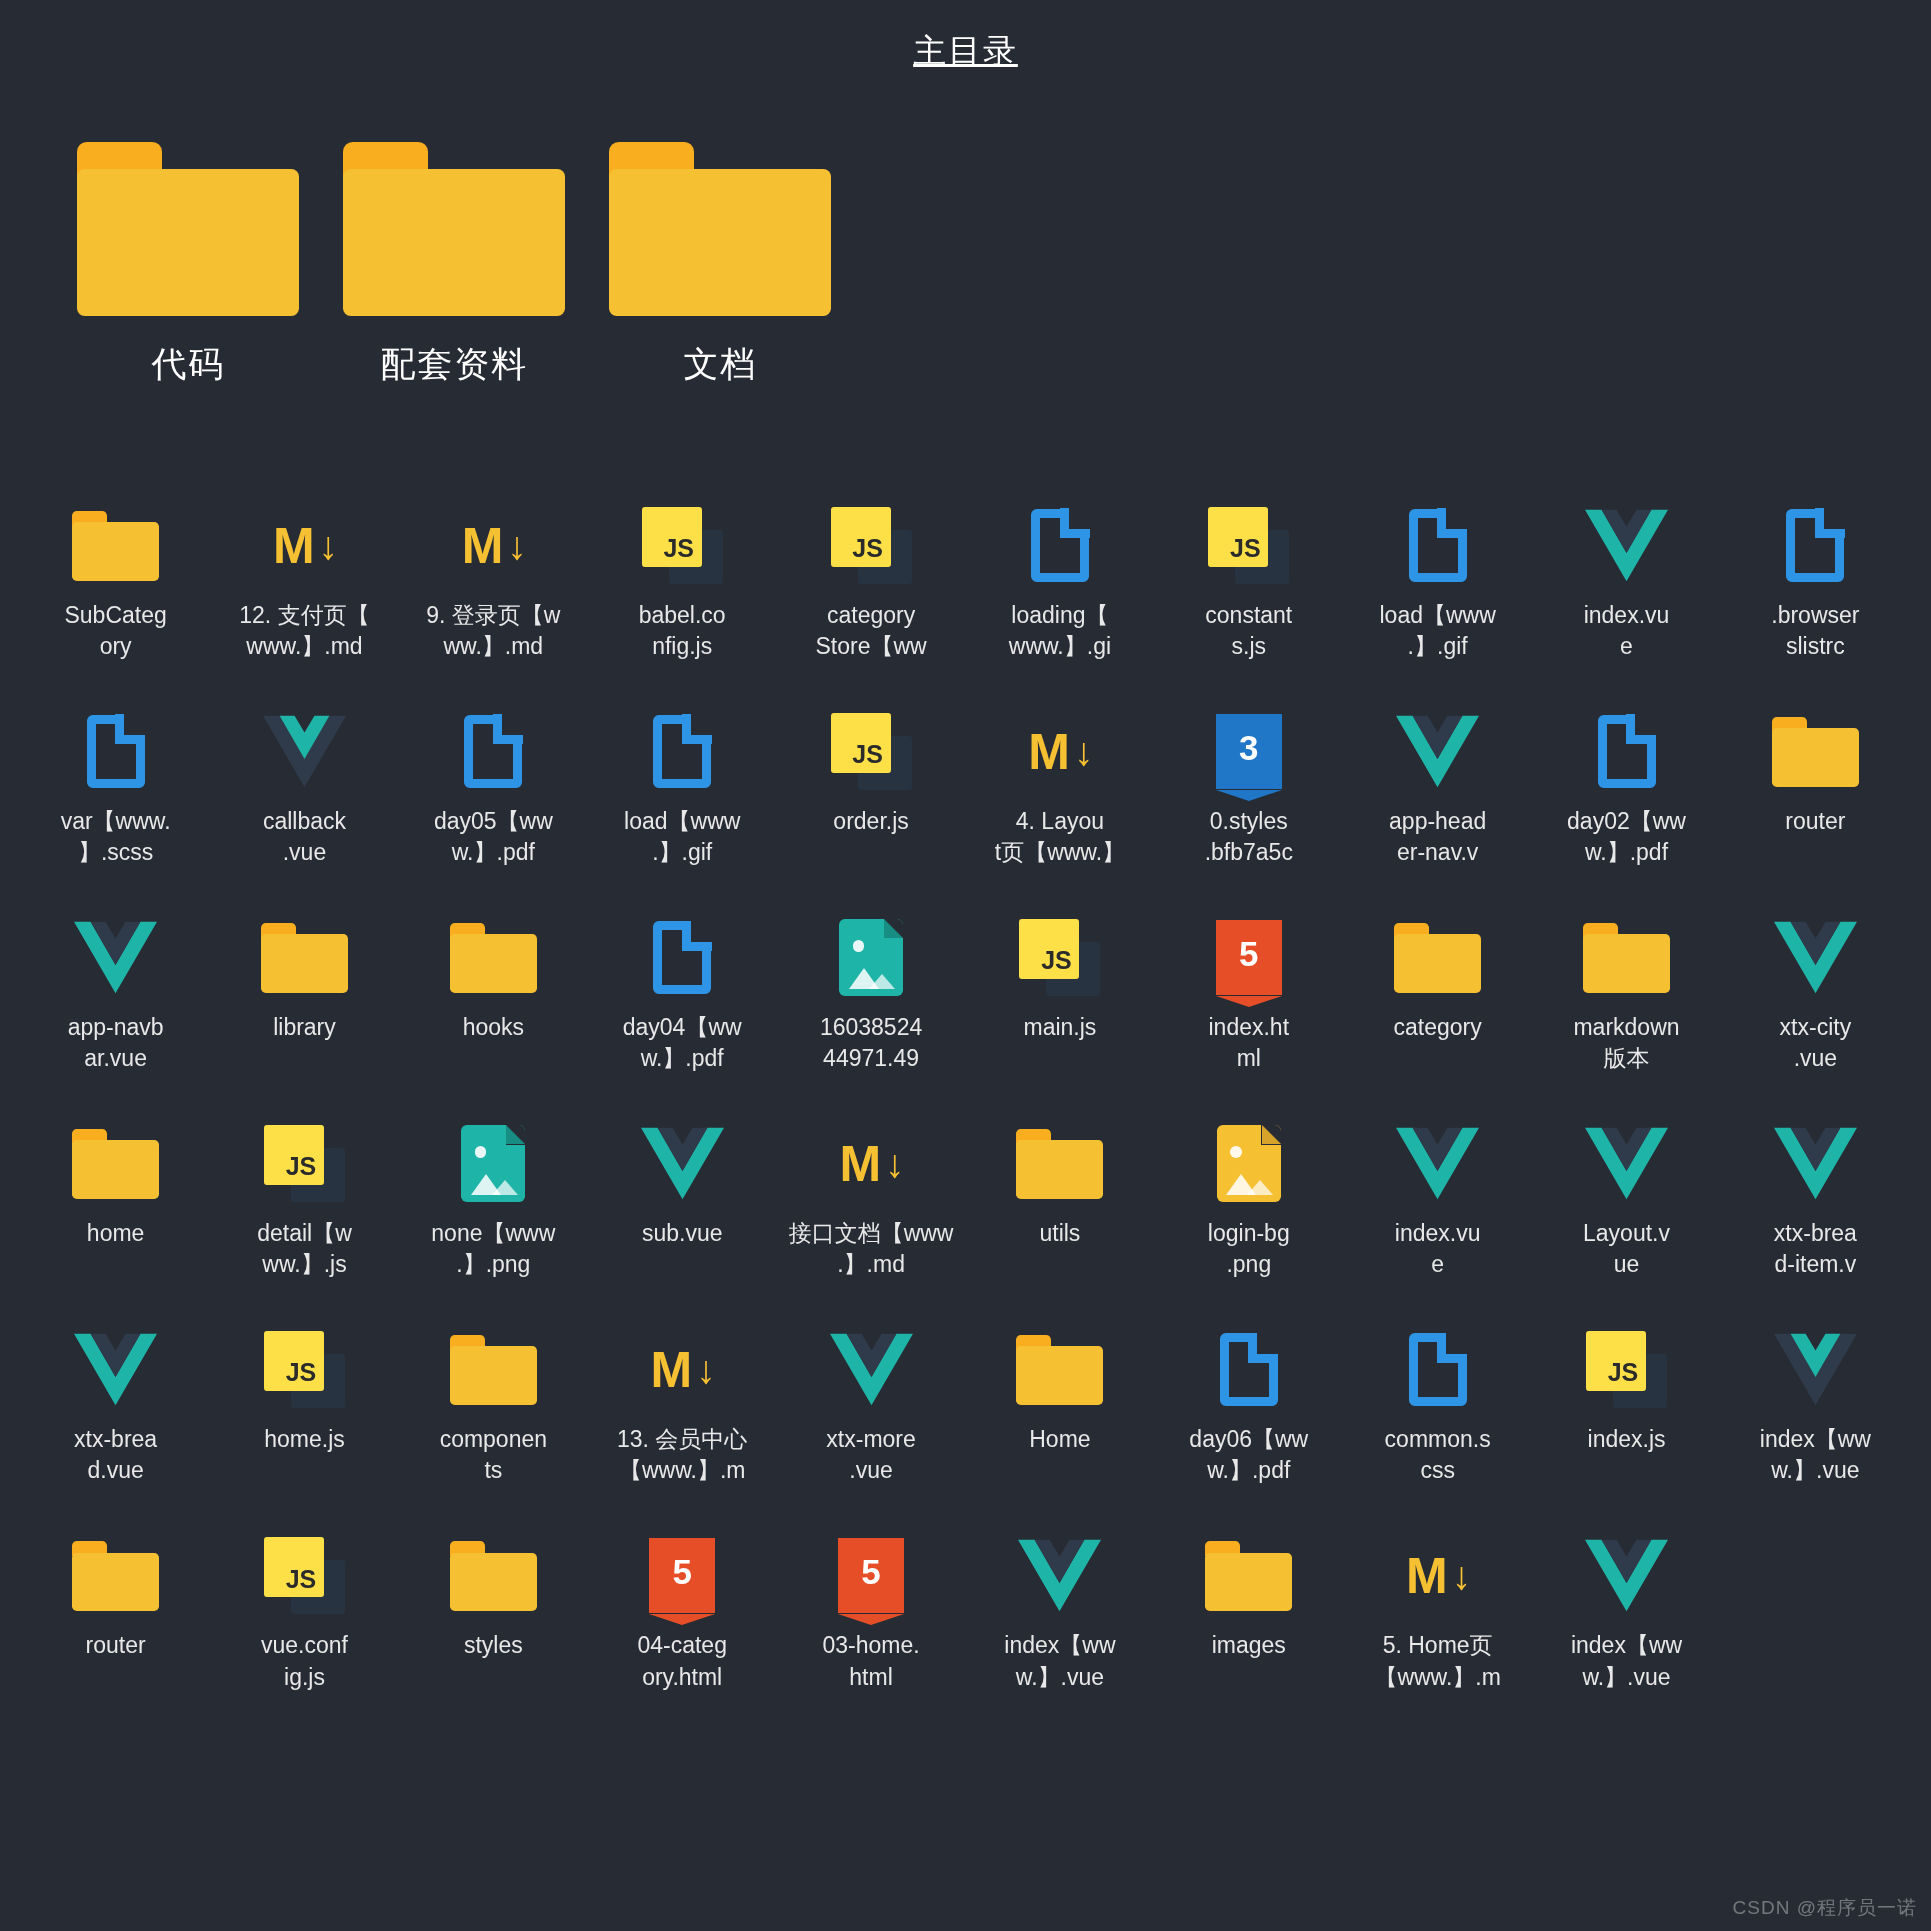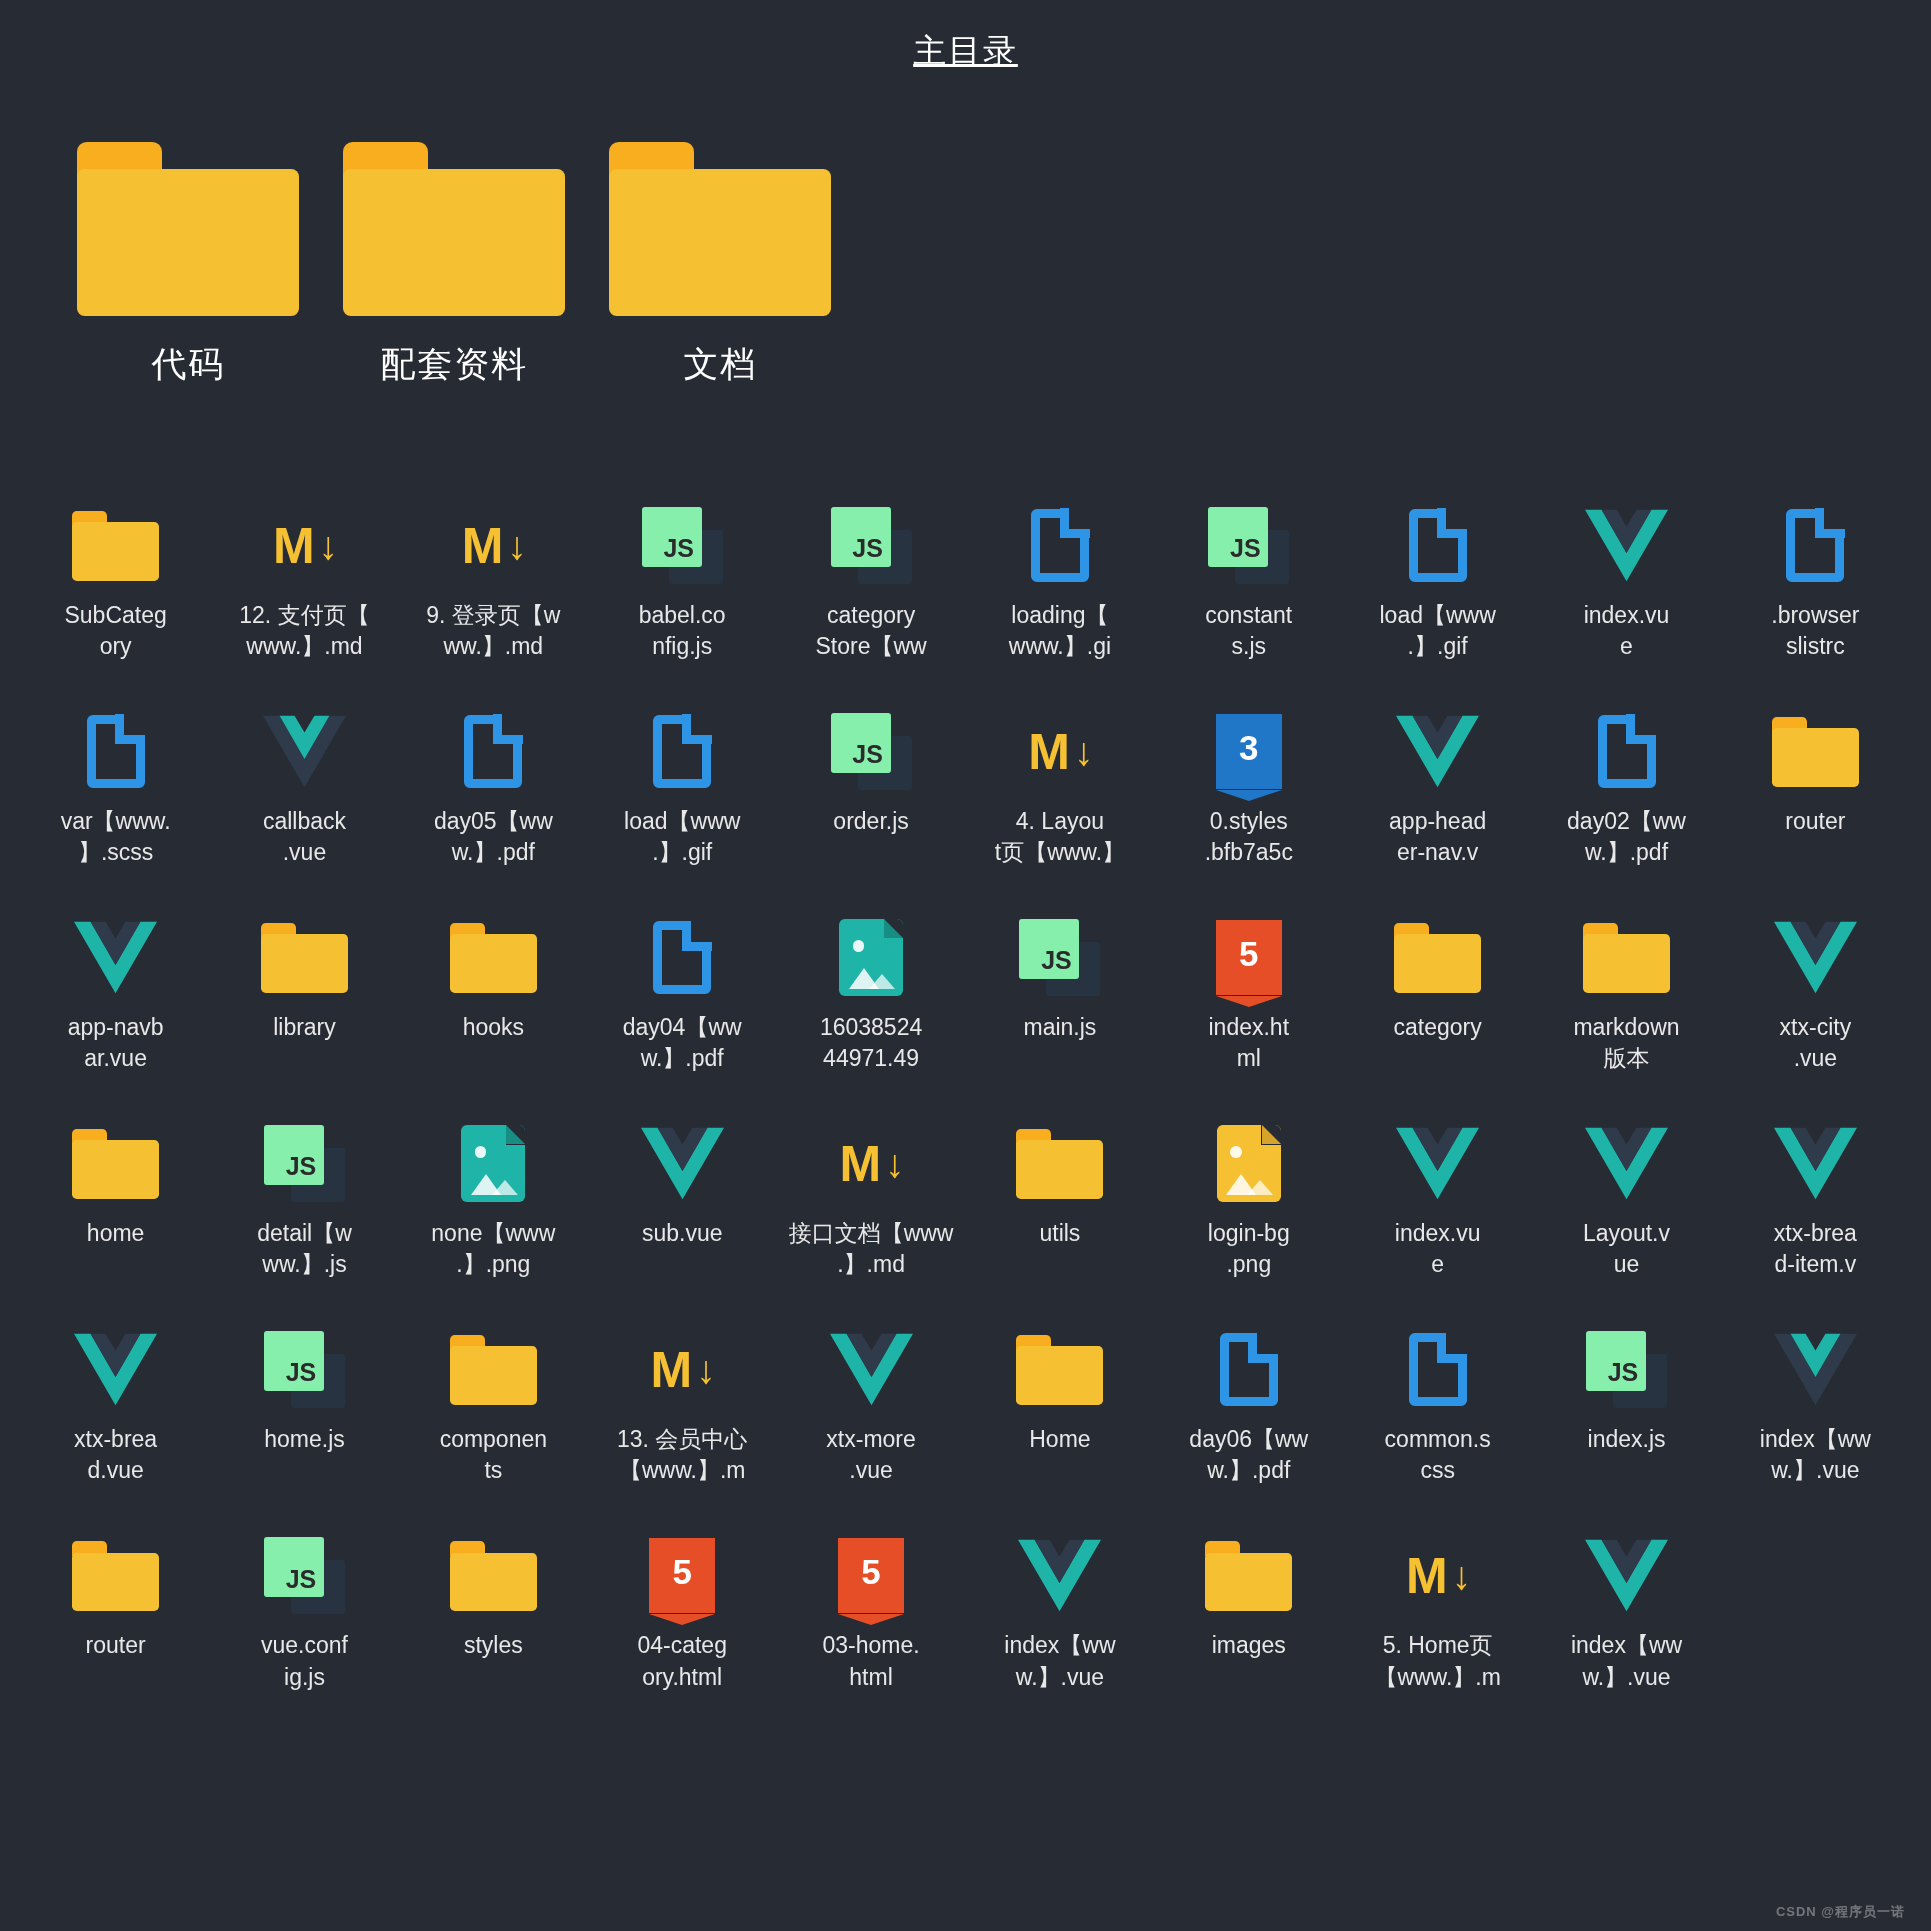--- a/index.html
+++ b/index.html
@@ -70,21 +70,21 @@
   
   .ic-folder { width: 87px; height: 70px; position: relative; }
   .ic-folder .t { position:absolute; top:0; left:0; width:35px; height:15.4px; background:#f8ae1e; border-radius:4.8px 4.8px 0 0; }
   .ic-folder .b { position:absolute; top:11.6px; left:0; right:0; bottom:0; background:#f6c033; border-radius:4.8px; }
 
   .md-glyph { font-family: Arial, sans-serif; font-weight: 800; font-size: 50px; letter-spacing: -1.9px; color:#f6c033; display:flex; align-items:center; }
   .md-glyph .arrow { margin-left:5.8px; font-size:39px; }
 
   .ic-js { width: 81px; height: 77px; position: relative; }
   .ic-js .back { position:absolute; right:0; bottom:0; width:54px; height:54px; background:#273341; border-radius:2.9px; }
-  .ic-js .front { position:absolute; left:0; top:0; width:60px; height:60px; background:#86efac; border-radius:2.9px; display:flex; align-items:flex-end; justify-content:flex-end; padding:3.9px 7.7px; }
+  .ic-js .front { position:absolute; left:0; top:0; width:60px; height:60px; background:#fde047; border-radius:2.9px; display:flex; align-items:flex-end; justify-content:flex-end; padding:3.9px 7.7px; }
   .ic-js .front span { font-family: Arial; font-weight:800; font-size:25px; color:#2b2b2b; }
 
   .ic-css3 { width:66px; height:75px; background:#2077c8; position:relative; }
   .ic-css3::before { content:""; position:absolute; bottom:-11.6px; left:0; width:0; height:0; border-left:33px solid transparent; border-right:33px solid transparent; border-top:11.6px solid #2077c8; }
   .ic-css3 span { position:absolute; top:13.5px; left:0; right:0; text-align:center; font-family:Arial; font-weight:800; font-size:35px; color:#fff; }
 
   .ic-html5 { width:66px; height:75px; background:#e64e27; position:relative; }
   .ic-html5::before { content:""; position:absolute; bottom:-11.6px; left:0; width:0; height:0; border-left:33px solid transparent; border-right:33px solid transparent; border-top:11.6px solid #e64e27; }
   .ic-html5 span { position:absolute; top:13.5px; left:0; right:0; text-align:center; font-family:Arial; font-weight:800; font-size:35px; color:#fff; }
 
@@ -101,26 +101,25 @@
   .ic-img-teal .corner::after, .ic-img-yellow .corner::after { content:""; position:absolute; top:0; right:0; width:0; height:0; border-top:19.3px solid transparent; border-left:19.3px solid currentColor; }
   .ic-img-teal .corner { color:#178d84; }
   .ic-img-yellow .corner { color:#d8a32b; }
   .ic-img-teal .dot, .ic-img-yellow .dot { position:absolute; top:21px; left:13.5px; width:11.6px; height:11.6px; border-radius:50%; background:#fff; opacity:.9; }
   .ic-img-teal .mtn, .ic-img-yellow .mtn { position:absolute; bottom:7.7px; left:7.7px; right:7.7px; height:25px; }
   .ic-img-teal .mtn::before, .ic-img-yellow .mtn::before { content:""; position:absolute; left:1.9px; bottom:0; width:0; height:0; border-left:15.4px solid transparent; border-right:15.4px solid transparent; border-bottom:21px solid rgba(255,255,255,.85); }
   .ic-img-teal .mtn::after, .ic-img-yellow .mtn::after { content:""; position:absolute; right:0; bottom:0; width:0; height:0; border-left:13.5px solid transparent; border-right:13.5px solid transparent; border-bottom:15.4px solid rgba(255,255,255,.7); }
 
   .watermark {
     position: fixed;
-    right: 26px;
+    right: 14px;
     bottom: 9.7px;
-    font-size: 13px;
+    font-size: 19px;
     color: rgba(255,255,255,.35);
     letter-spacing: 1px;
-    font-weight: bold;
   }
 </style>
 </head>
 <body>
 
 <div class="page">
   <div class="title">主目录</div>
 
   <div class="top-row" id="top-row">
       <div class="top-item">

